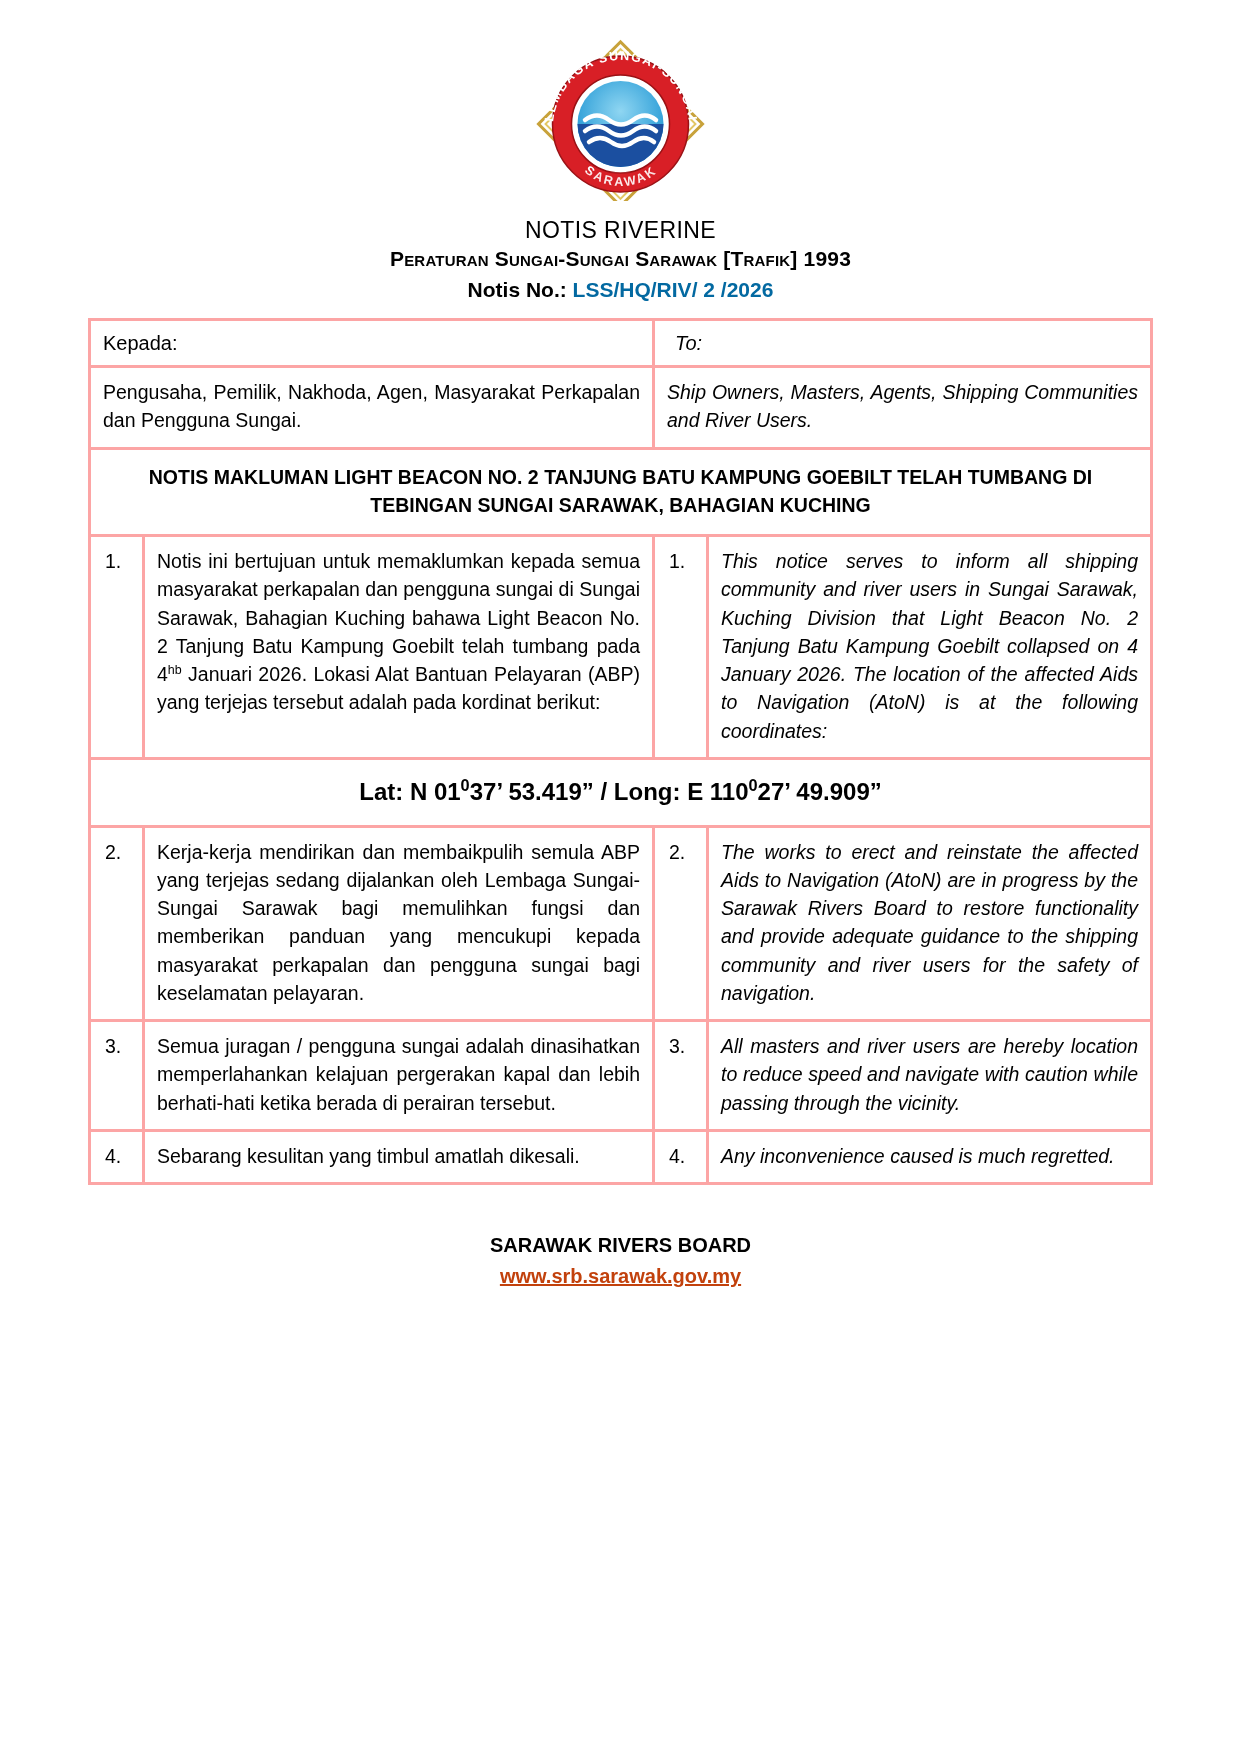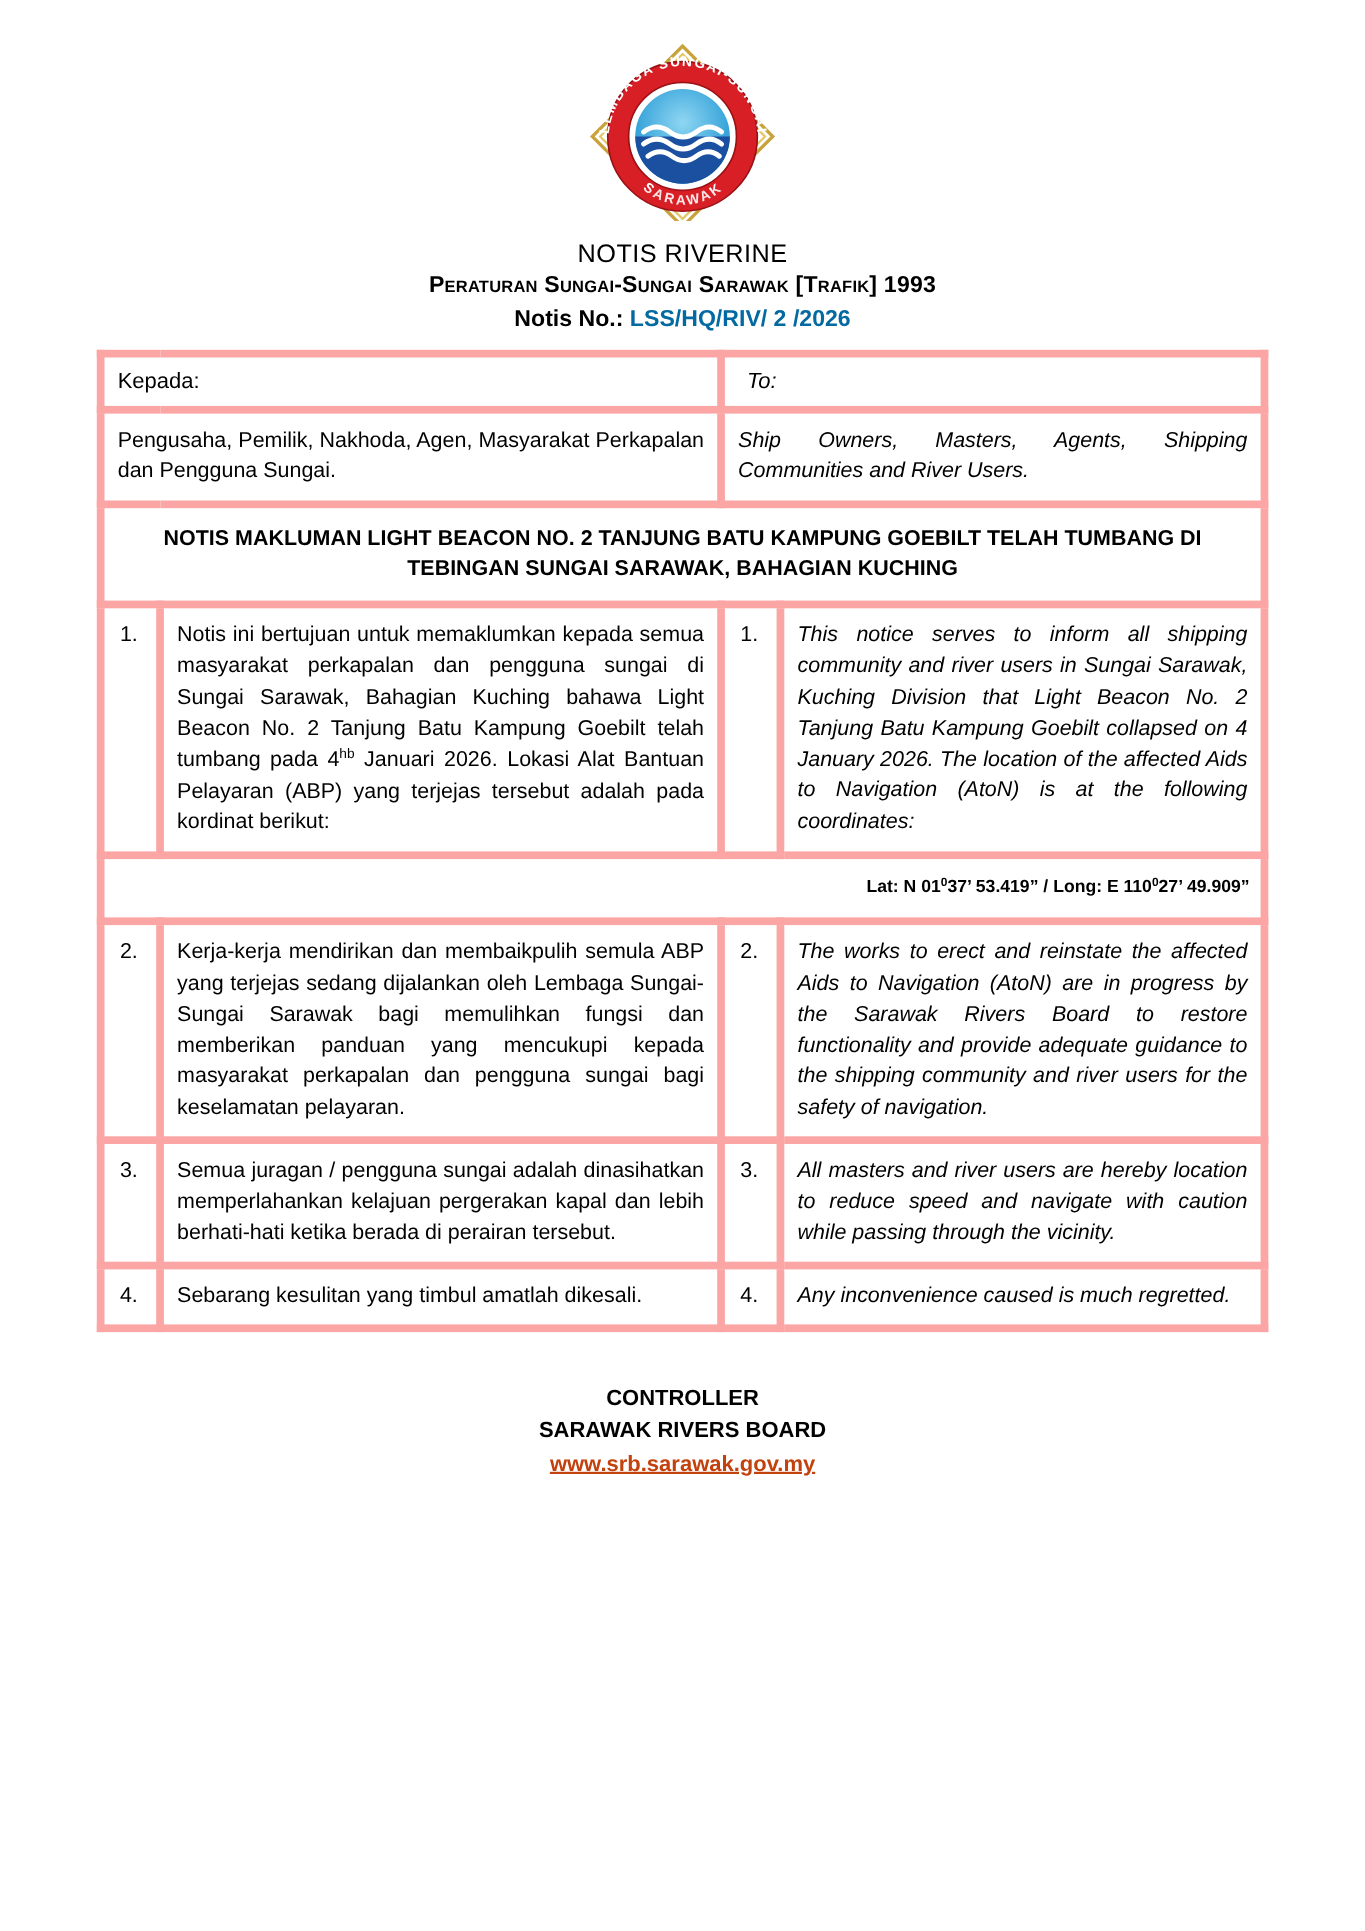--- a/index.html
+++ b/index.html
@@ -79,21 +79,21 @@
   }
 
   
   table.notice {
     width: 100%;
     border-collapse: collapse;
     table-layout: fixed;
     margin-top: 4px;
   }
   table.notice td {
-    border: 7px solid #fca5a5;
+    border: 3px solid #fca5a5;
     vertical-align: top;
     padding: 10px 12px 12px 12px;
   }
   .col-num { width: 54px; }
   .col-body-left { width: 510px; }
   .col-num2 { width: 54px; }
 
   .cell-label {
     font-size: 20px;
     line-height: 1.3;
@@ -118,23 +118,23 @@
   }
 
   .heading-cell {
     text-align: center;
     font-weight: bold;
     font-size: 19.5px;
     line-height: 1.45;
     padding: 13px 18px 15px 18px !important;
   }
   .coord-cell {
-    text-align: right;
-    font-weight: bold;
-    font-size: 16px;
+    text-align: center;
+    font-weight: bold;
+    font-size: 24px;
     line-height: 1.4;
     padding: 14px 10px 16px 10px !important;
   }
   .coord-cell sup { font-size: 0.68em; vertical-align: super; }
 
   .sup-sm { font-size: 0.64em; vertical-align: super; }
 
   
   .footer {
     text-align: center;
@@ -264,18 +264,17 @@
       <tr>
         <td class="cell-num">4.</td>
         <td class="cell-text">Sebarang kesulitan yang timbul amatlah dikesali.</td>
         <td class="cell-num">4.</td>
         <td class="cell-text en">Any inconvenience caused is much regretted.</td>
       </tr>
     </tbody>
   </table>
 
   <div class="footer">
-    <div>CONTROLLER</div>
     <div>SARAWAK RIVERS BOARD</div>
     <a class="url" href="#">www.srb.sarawak.gov.my</a>
   </div>
 
 </div>
 
 </body></html>

